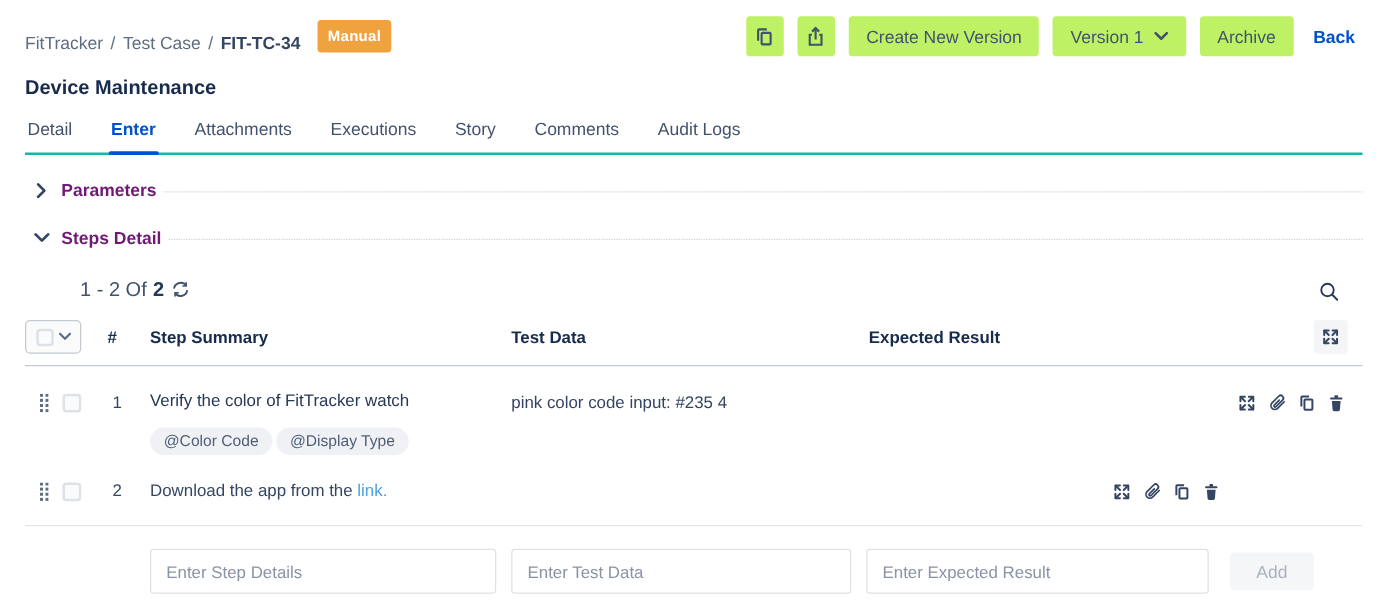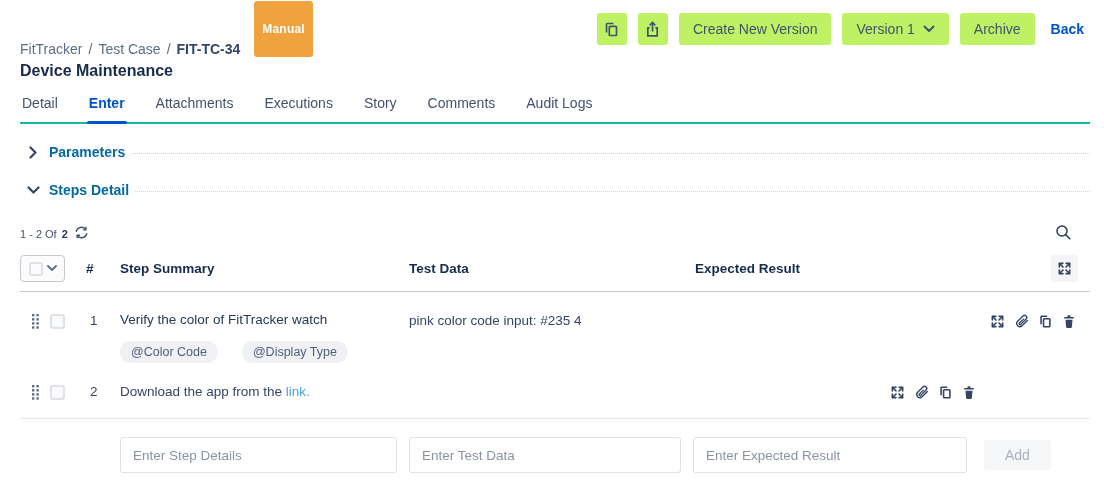--- a/index.html
+++ b/index.html
@@ -6,66 +6,66 @@
   html,body { width:1104px; height:482px; background:#fff; overflow:hidden; }
   body { font-family:"Liberation Sans", sans-serif; color:#172b4d; }
   .page { padding:12px 14px 0 20px; width:1104px; }
 
   
   .top-bar { display:flex; align-items:center; justify-content:space-between; height:34px; }
   .breadcrumb { display:flex; align-items:flex-end; font-size:14px; color:#5e6c84; }
   .crumb { color:#5e6c84; }
   .sep { margin:0 6px; color:#5e6c84; }
   .crumb-id { color:#344563; font-weight:bold; }
-  .badge { background:#f0a23e; color:#fff; font-size:12px; font-weight:bold; padding:21px 8px; border-radius:3px; margin-left:14px; letter-spacing:.2px; }
+  .badge { background:#f0a23e; color:#fff; font-size:12px; font-weight:bold; padding:6px 8px; border-radius:3px; margin-left:14px; letter-spacing:.2px; }
   .toolbar { display:flex; align-items:center; }
   .btn { background:#bef264; border:none; border-radius:3px; height:32px; padding:0 14px; font-family:inherit; font-size:14px; color:#42526e; margin-left:11px; display:flex; align-items:center; cursor:pointer; }
   .icon-btn { width:30px; padding:0; justify-content:center; }
   .btn svg { display:block; }
   .btn .chev { margin-left:8px; }
   .back-link { color:#0052cc; font-size:14px; font-weight:bold; margin-left:16px; margin-right:6px; text-decoration:none; cursor:pointer; }
 
   
   .page-title { font-size:16px; font-weight:bold; color:#172b4d; margin:16px 0 15px; }
 
   
   .tabs { display:flex; border-bottom:2px solid #14b8a6; }
   .tab { font-size:14px; color:#42526e; padding:0 2px 11px; margin-right:27px; cursor:pointer; position:relative; }
   .tab.active { color:#0052cc; font-weight:bold; }
   .tab.active::after { content:""; position:absolute; left:0; right:0; bottom:-2px; height:3px; background:#0052cc; border-radius:2px; }
 
   
   .section-row { display:flex; align-items:center; padding:12px 0 10px; cursor:pointer; }
   .section-row .chev-icon { width:14px; display:flex; justify-content:center; margin:0 9px 0 6px; }
-  .section-label { font-size:14px; font-weight:bold; color:#0369a1; white-space:nowrap; }
+  .section-label { font-size:14px; font-weight:bold; color:#701a75; white-space:nowrap; }
   .dotted { flex:1; border-top:1px dotted #cfd3da; margin-left:6px; position:relative; top:1px; }
 
   
   .list-toolbar { display:flex; align-items:center; justify-content:space-between; margin-top:16px; padding-right:18px; }
-  .pagination { font-size:11px; color:#42526e; display:flex; align-items:flex-end; }
+  .pagination { font-size:16px; color:#42526e; display:flex; align-items:flex-start;margin-left:44px; }
   .pagination .total { font-weight:bold; margin:0 6px 0 5px; color:#253858; }
   .refresh { cursor:pointer; display:flex; }
   .search-btn { cursor:pointer; display:flex; }
 
   
   .grid { display:grid; grid-template-columns:30px 36px 34px 289px 286px 1fr 100px; align-items:start; }
   .thead { margin-top:14px; padding-bottom:9px; border-bottom:1px solid #c4cad2; align-items:center; }
   .th { font-size:13.5px; font-weight:bold; color:#172b4d; }
   .select-all { grid-column:1 / span 2; width:45px; height:27px; border:1px solid #c4cad2; border-radius:4px; background:#fbfbfc; display:flex; align-items:center; justify-content:center; gap:4px; cursor:pointer; }
   .cbx { width:14px; height:14px; border:2px solid #dfe1e6; border-radius:3px; background:#fafbfc; }
   .row-cbx { width:15px; height:15px; border:2px solid #dfe1e6; border-radius:3px; background:#fafbfc; cursor:pointer; margin-top:2px; }
   .th-actions { display:flex; justify-content:flex-end; padding-right:12px; }
   .expand-all { width:27px; height:27px; background:#f4f5f7; border-radius:3px; display:flex; align-items:center; justify-content:center; cursor:pointer; }
 
   .tbody { border-bottom:1px solid #e4e7ea; }
   .trow { padding:20px 0 14px; }
   .drag { display:flex; justify-content:center; cursor:grab; margin-top:2px; }
   .row-num { font-size:13.5px; color:#344563; padding-left:4px; margin-top:1px; }
   .cell-summary { font-size:13.5px; color:#253858; padding-right:20px; }
-  .tags { margin-top:14px; display:flex; gap:24px; flex-wrap:wrap; }
+  .tags { margin-top:14px; display:flex; gap:3px; flex-wrap:wrap; }
   .tag { background:#f0f1f4; color:#505f79; font-size:12.5px; padding:4px 11px; border-radius:11px; white-space:nowrap; }
   .cell-testdata { font-size:13.5px; color:#344563; padding-right:16px; margin-top:1px; }
   .cell-testdata a { color:#4aa3df; text-decoration:none; cursor:pointer; }
   .cell-expected { font-size:13.5px; color:#344563; }
   .row-actions { display:flex; justify-content:flex-end; align-items:center; gap:9px; padding-right:14px; margin-top:1px; }
   .act { cursor:pointer; display:flex; }
 
   
   .footer { display:flex; align-items:center; padding:18px 0 0 100px; }
   .step-input { width:277px; height:36px; border:1px solid #dfe1e6; border-radius:3px; font-family:inherit; font-size:13.5px; color:#172b4d; padding:0 12px; margin-right:12px; outline:none; }

